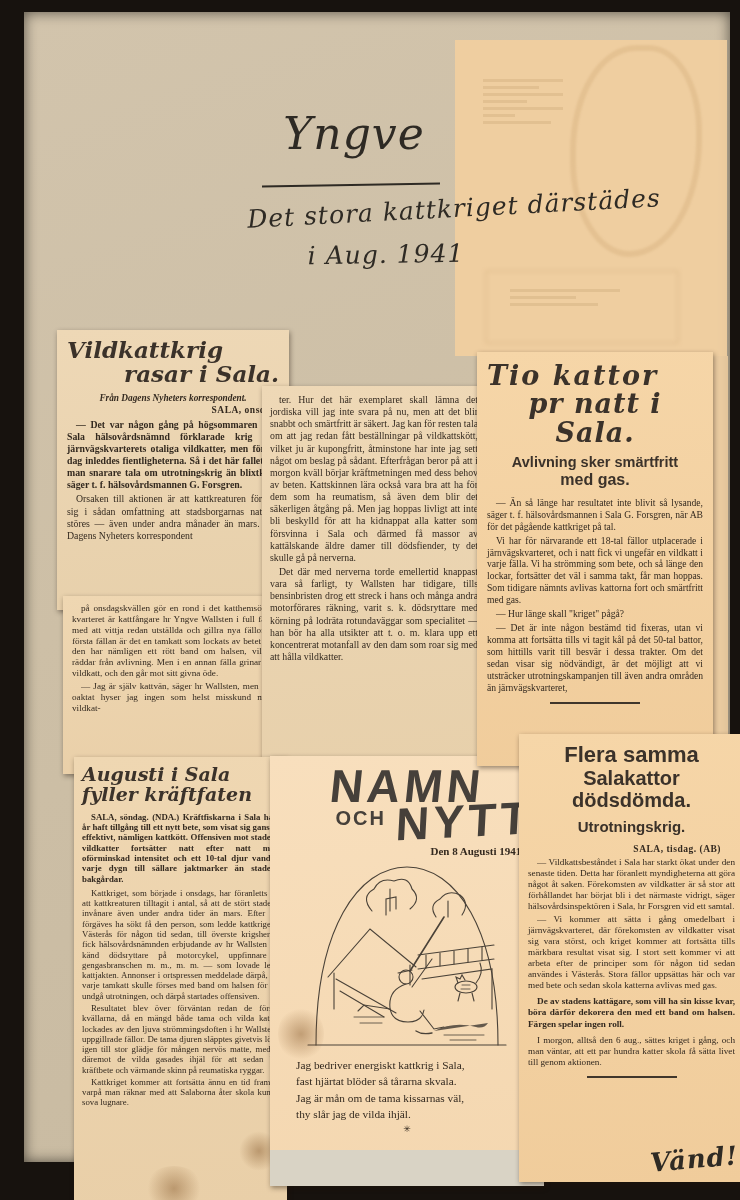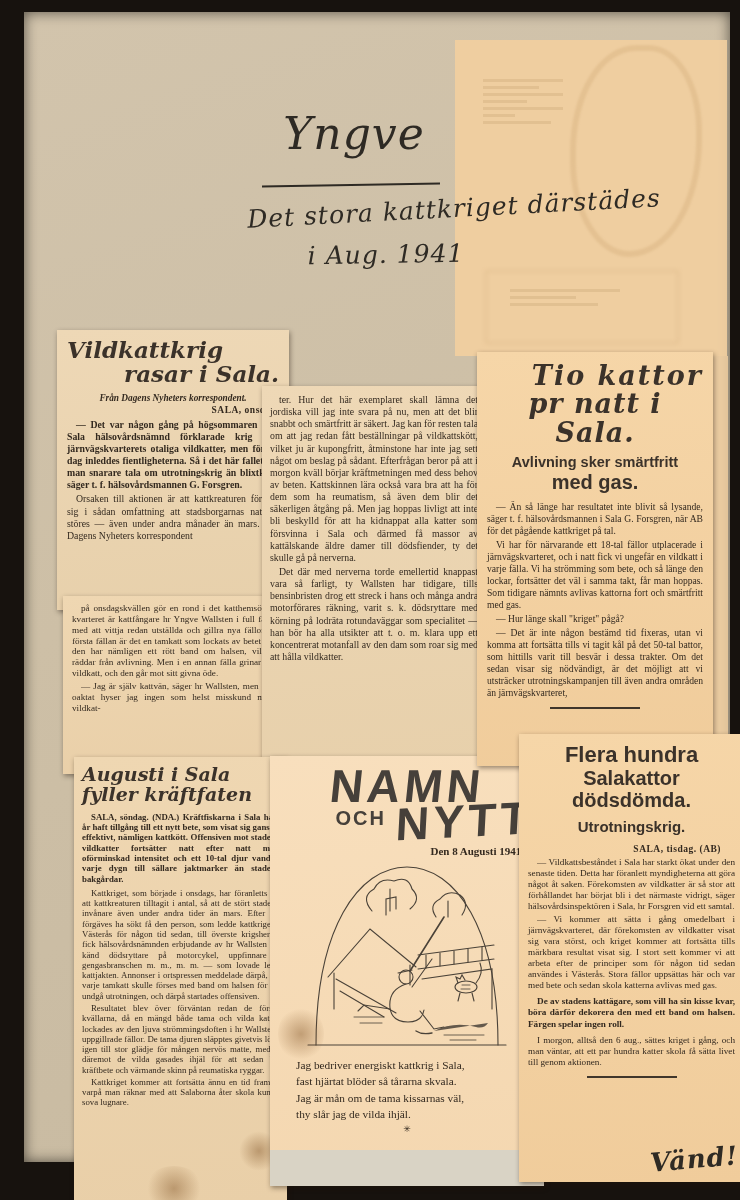--- a/index.html
+++ b/index.html
@@ -85,24 +85,24 @@
       <p>på onsdagskvällen gör en rond i det katthemsökta kvarteret är kattfångare hr Yngve Wallsten i full färd med att vittja redan utställda och gillra nya fällor. I första fällan är det en tamkatt som lockats av betet — den har nämligen ett rött band om halsen, vilket räddar från avlivning. Men i en annan fälla grinar en vildkatt, och den går mot sitt givna öde.</p>
       <p>— Jag är själv kattvän, säger hr Wallsten, men det oaktat hyser jag ingen som helst misskund med vildkat-</p>
     </div>
 
     <div class="clip tan1 news" style="left:238px;top:374px;width:208px;height:368px;padding:8px 8px;font-size:9.8px;line-height:1.24;">
       <p>ter. Hur det här exemplaret skall lämna det jordiska vill jag inte svara på nu, men att det blir snabbt och smärtfritt är säkert. Jag kan för resten tala om att jag redan fått beställningar på vildkattskött, vilket ju är kupongfritt, åtminstone har inte jag sett något om beslag på sådant. Efterfrågan beror på att i morgon kväll börjar kräftmetningen med dess behov av beten. Kattskinnen lära också vara bra att ha för dem som ha reumatism, så även dem blir det säkerligen åtgång på. Men jag hoppas livligt att inte bli beskylld för att ha kidnappat alla katter som försvinna i Sala och därmed få massor av kattälskande äldre damer till dödsfiender, ty det skulle gå på nerverna.</p>
       <p>Det där med nerverna torde emellertid knappast vara så farligt, ty Wallsten har tidigare, tills bensinbristen drog ett streck i hans och många andra motorförares räkning, varit s. k. dödsryttare med körning på lodräta rotundaväggar som specialitet — han bör ha alla utsikter att t. o. m. klara upp ett koncentrerat motanfall av den dam som roar sig med att hålla vildkatter.</p>
     </div>
 
     <div class="clip orange1 news" style="left:453px;top:340px;width:216px;height:394px;padding:10px 10px;font-size:9.6px;line-height:1.25;z-index:3;">
-      <div class="hl-serif" style="font-size:27px;text-align:right;letter-spacing:2px;">Tio kattor</div>
+      <div class="hl-serif" style="font-size:27px;text-align:left;letter-spacing:2px;">Tio kattor</div>
       <div class="hl-serif" style="font-size:27px;text-align:center;letter-spacing:1px;margin-bottom:8px;">pr natt i Sala.</div>
       <div class="hl-sans" style="font-size:14.5px;text-align:center;">Avlivning sker smärtfritt</div>
-      <div class="hl-sans" style="font-size:20px;text-align:center;margin-bottom:8px;">med gas.</div>
+      <div class="hl-sans" style="font-size:16px;text-align:center;margin-bottom:8px;">med gas.</div>
       <p>— Än så länge har resultatet inte blivit så lysande, säger t. f. hälsovårdsmannen i Sala G. Forsgren, när AB för det pågående kattkriget på tal.</p>
       <p>Vi har för närvarande ett 18-tal fällor utplacerade i järnvägskvarteret, och i natt fick vi ungefär en vildkatt i varje fälla. Vi ha strömming som bete, och så länge den lockar, fortsätter det väl i samma takt, får man hoppas. Som tidigare nämnts avlivas kattorna fort och smärtfritt med gas.</p>
       <p>— Hur länge skall "kriget" pågå?</p>
       <p>— Det är inte någon bestämd tid fixeras, utan vi komma att fortsätta tills vi tagit kål på det 50-tal battor, som hittills varit till besvär i dessa trakter. Om det sedan visar sig nödvändigt, är det möjligt att vi utsträcker utrotningskampanjen till även andra områden än järnvägskvarteret,</p>
       <div class="endrule"></div>
     </div>
 
     <div class="clip tan2 news" style="left:50px;top:745px;width:197px;height:428px;padding:8px 8px;font-size:8.8px;line-height:1.17;">
       <div class="hl-serif" style="font-size:19px;">Augusti i Sala</div>
       <div class="hl-serif" style="font-size:19px;margin-bottom:7px;">fyller kräftfaten</div>
@@ -169,21 +169,21 @@
         <div>fast hjärtat blöder så tårarna skvala.</div>
         <div>Jag är mån om de tama kissarnas väl,</div>
         <div>thy slår jag de vilda ihjäl.</div>
       </div>
       <div style="text-align:center;font-size:9px;margin-top:2px;">✳</div>
       <div class="graybottom"></div>
       <div class="stain" style="left:8px;top:250px;width:46px;height:56px;"></div>
     </div>
 
     <div class="clip orange1 news" style="left:495px;top:722px;width:207px;height:430px;padding:9px 9px;font-size:9.2px;line-height:1.2;z-index:3;">
-      <div class="hl-sans" style="font-size:22px;text-align:center;">Flera hundra</div>
+      <div class="hl-sans" style="font-size:22px;text-align:center;">Flera samma</div>
       <div class="hl-sans" style="font-size:20px;text-align:center;margin-bottom:8px;">Salakattor dödsdömda.</div>
       <div class="hl-sans" style="font-size:15px;text-align:center;margin-bottom:8px;">Utrotningskrig.</div>
       <div class="dateline" style="text-align:right;margin-right:14px;margin-bottom:2px;">SALA, tisdag. (AB)</div>
       <p>— Vildkattsbeståndet i Sala har starkt ökat under den senaste tiden. Detta har föranlett myndigheterna att göra något åt saken. Förekomsten av vildkatter är så stor att förhållandet har börjat bli i det närmaste vidrigt, säger hälsovårdsinspektören i Sala, hr Forsgren vid ett samtal.</p>
       <p>— Vi kommer att sätta i gång omedelbart i järnvägskvarteret, där förekomsten av vildkatter visat sig vara störst, och kriget kommer att fortsätta tills märkbara resultat visat sig. I stort sett kommer vi att arbeta efter de principer som för någon tid sedan användes i Västerås. Stora fällor uppsättas här och var med bete och sedan skola katterna avlivas med gas.</p>
       <p style="font-weight:bold;margin-top:5px;">De av stadens kattägare, som vill ha sin kisse kvar, böra därför dekorera den med ett band om halsen. Färgen spelar ingen roll.</p>
       <p style="margin-top:5px;">I morgon, alltså den 6 aug., sättes kriget i gång, och man väntar, att ett par hundra katter skola få sätta livet till genom aktionen.</p>
       <div class="endrule"></div>
     </div>
 

